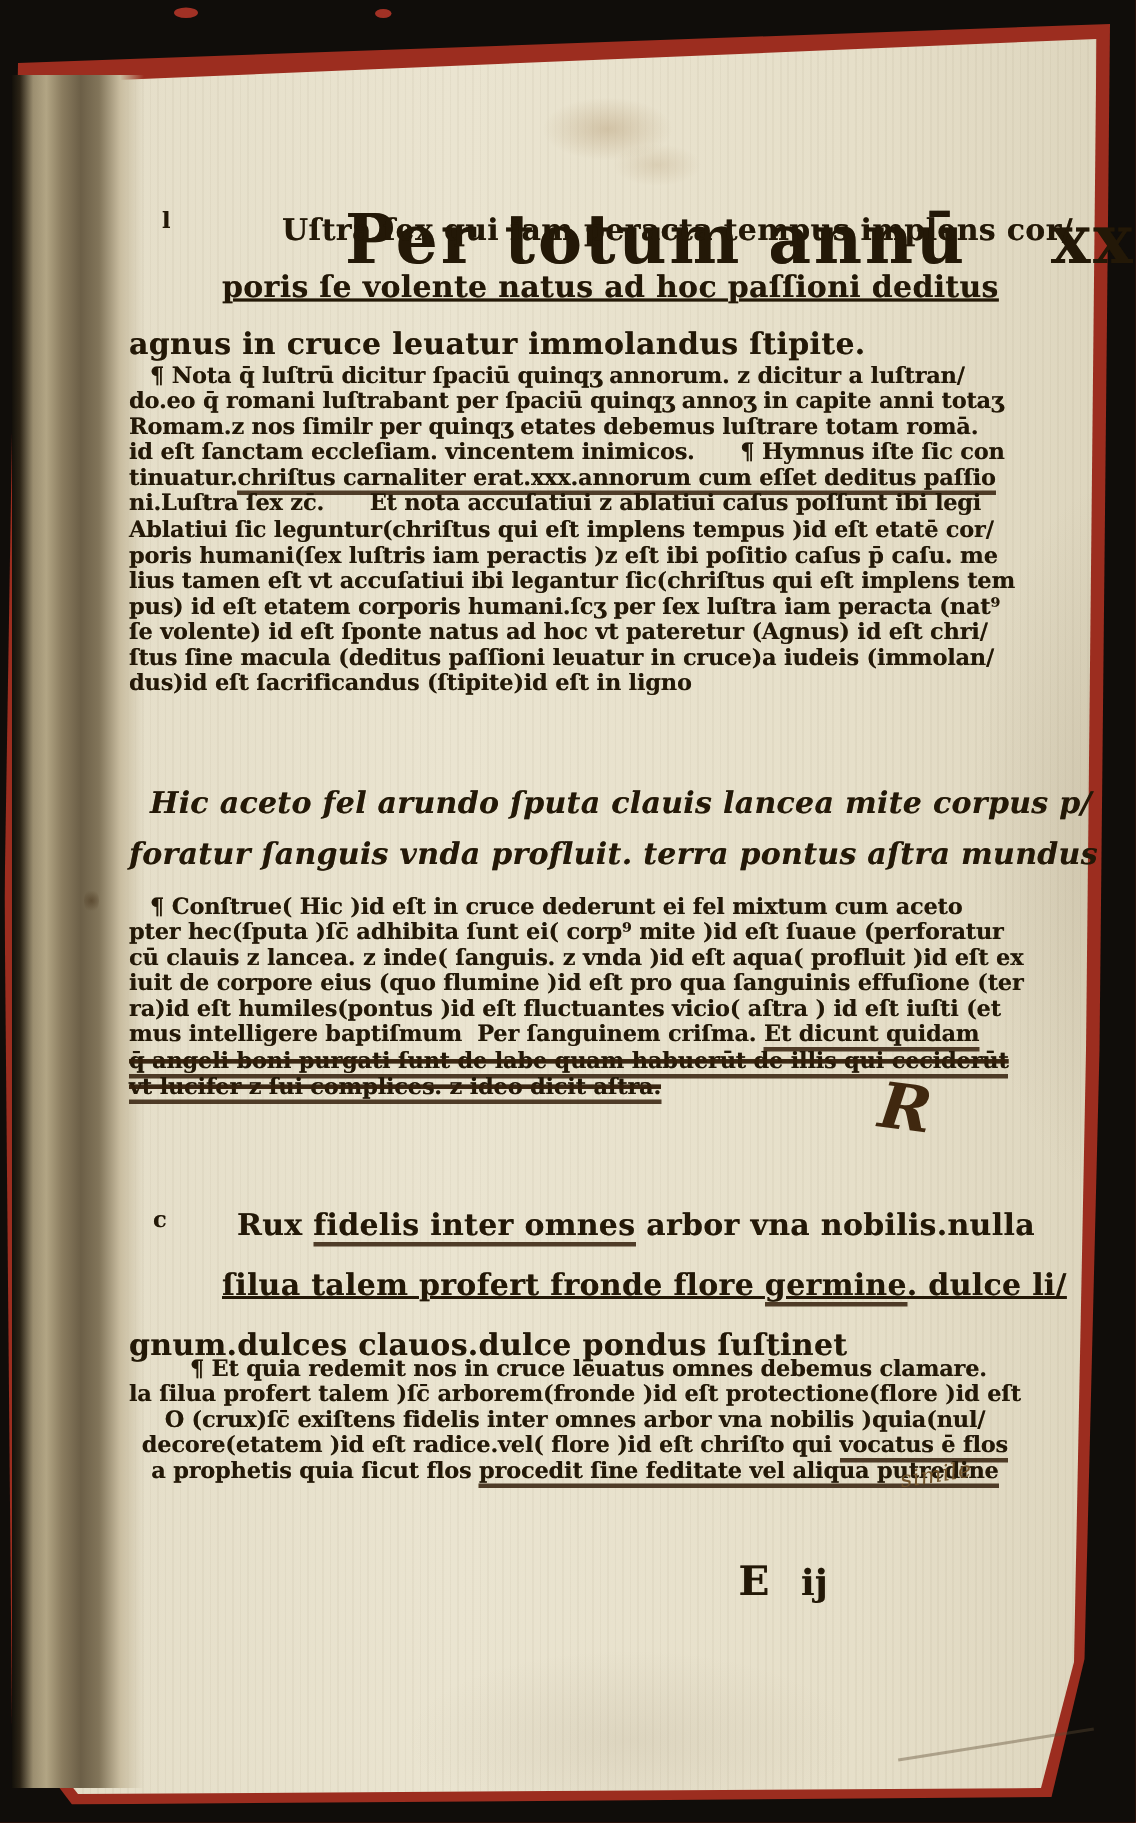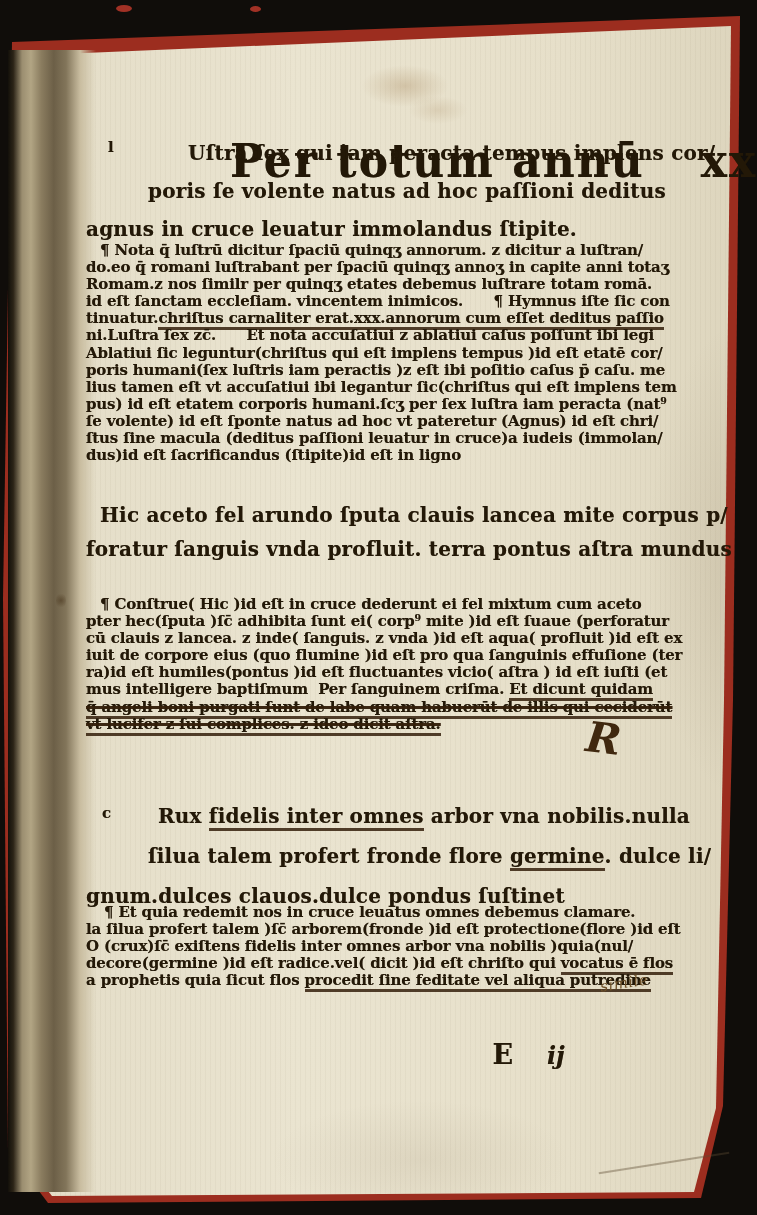--- a/index.html
+++ b/index.html
@@ -34,34 +34,34 @@
 
   .header-line{left:40px;top:84px;font-size:44px;font-weight:700;letter-spacing:2px;white-space:pre;transform:scaleY(1.04);}
   .folio{margin-left:56px;}
 
   .guide{font-size:15px;font-weight:700;}
   .g1{left:22px;top:138px;}
   .g2{left:16px;top:804px;}
 
   .vblock .vline{white-space:pre;font-size:20px;font-weight:700;letter-spacing:.2px;}
   .lemma1{left:0;top:134px;} .lemma1 .vline{line-height:38px;}
-  .lemma2{left:0;top:498px;} .lemma2 .vline{line-height:34px;}
+  .lemma2{left:0;top:518px;font-style:italic;} .lemma2 .vline{line-height:34px;}
   .lemma3{left:0;top:796px;} .lemma3 .vline{line-height:40px;}
-  .ind102{padding-left:102px;} .ind62{padding-left:62px;} .ind72{padding-left:72px;} .ind14{padding-left:14px;} .ind18{padding-left:18px;}
+  .ind102{padding-left:102px;} .ind62{padding-left:62px;text-decoration:underline;} .ind72{padding-left:72px;} .ind14{padding-left:14px;} .ind18{padding-left:18px;}
 
   .pblock .pline{white-space:pre;font-size:15px;font-weight:700;line-height:17.1px;letter-spacing:-.15px;}
   .para1{left:0;top:242px;}
   .para2{left:0;top:596px;}
-  .para3{left:0;top:904px;}
+  .para3{left:0;top:904px;text-align:center;}
 
   .hl{border-bottom:3px solid rgba(52,31,10,.85);}
   .strike{text-decoration:line-through;text-decoration-thickness:2.5px;text-decoration-color:rgba(52,31,10,.9);}
 
   .signature{left:350px;top:1008px;font-size:27px;font-weight:700;white-space:pre;}
-  .sig-num{margin-left:34px;font-size:24px;font-style:italic;}
+  .sig-num{margin-left:21px;font-size:24px;}
 
   .note-simile{left:600px;top:974px;font-size:15px;font-style:italic;color:#6f5128;transform:rotate(-9deg);letter-spacing:.5px;}
   .flourish{left:586px;top:718px;font-size:42px;font-style:italic;font-weight:700;color:#40280f;transform:rotate(7deg);line-height:1;}
 </style>
 </head>
 <body>
 
 <div class="scene">
   <div class="red-edge"></div>
   <div class="paper"></div>
@@ -121,21 +121,21 @@
     <div class="abs vblock lemma3">
       <div class="vline ind72"><span>Rux </span><span class="hl">fidelis inter omnes</span><span> arbor vna nobilis.nulla</span></div>
       <div class="vline ind62"><span>ſilua talem profert fronde flore </span><span class="hl">germine</span><span>. dulce li/</span></div>
       <div class="vline">gnum.dulces clauos.dulce pondus ſuſtinet</div>
     </div>
 
     <div class="abs pblock para3">
       <div class="pline ind18">¶ Et quia redemit nos in cruce leuatus omnes debemus clamare.</div>
       <div class="pline">la ſilua profert talem )ſc̄ arborem(fronde )id eſt protectione(flore )id eſt</div>
       <div class="pline">O (crux)ſc̄ exiſtens fidelis inter omnes arbor vna nobilis )quia(nul/</div>
-      <div class="pline"><span>decore(germine )id eſt radice.vel( dicit )id eſt chriſto qui </span><span class="hl">vocatus ē flos</span></div>
+      <div class="pline"><span>decore(etatem )id eſt radice.vel( flore )id eſt chriſto qui </span><span class="hl">vocatus ē flos</span></div>
       <div class="pline"><span>a prophetis quia ſicut flos </span><span class="hl">procedit ſine feditate vel aliqua putredine</span></div>
     </div>
 
     <div class="abs signature">
       <span>E</span><span class="sig-num">ij</span>
     </div>
   </div>
 
   <div class="abs note-simile">simile</div>
   <div class="abs flourish">R</div>

